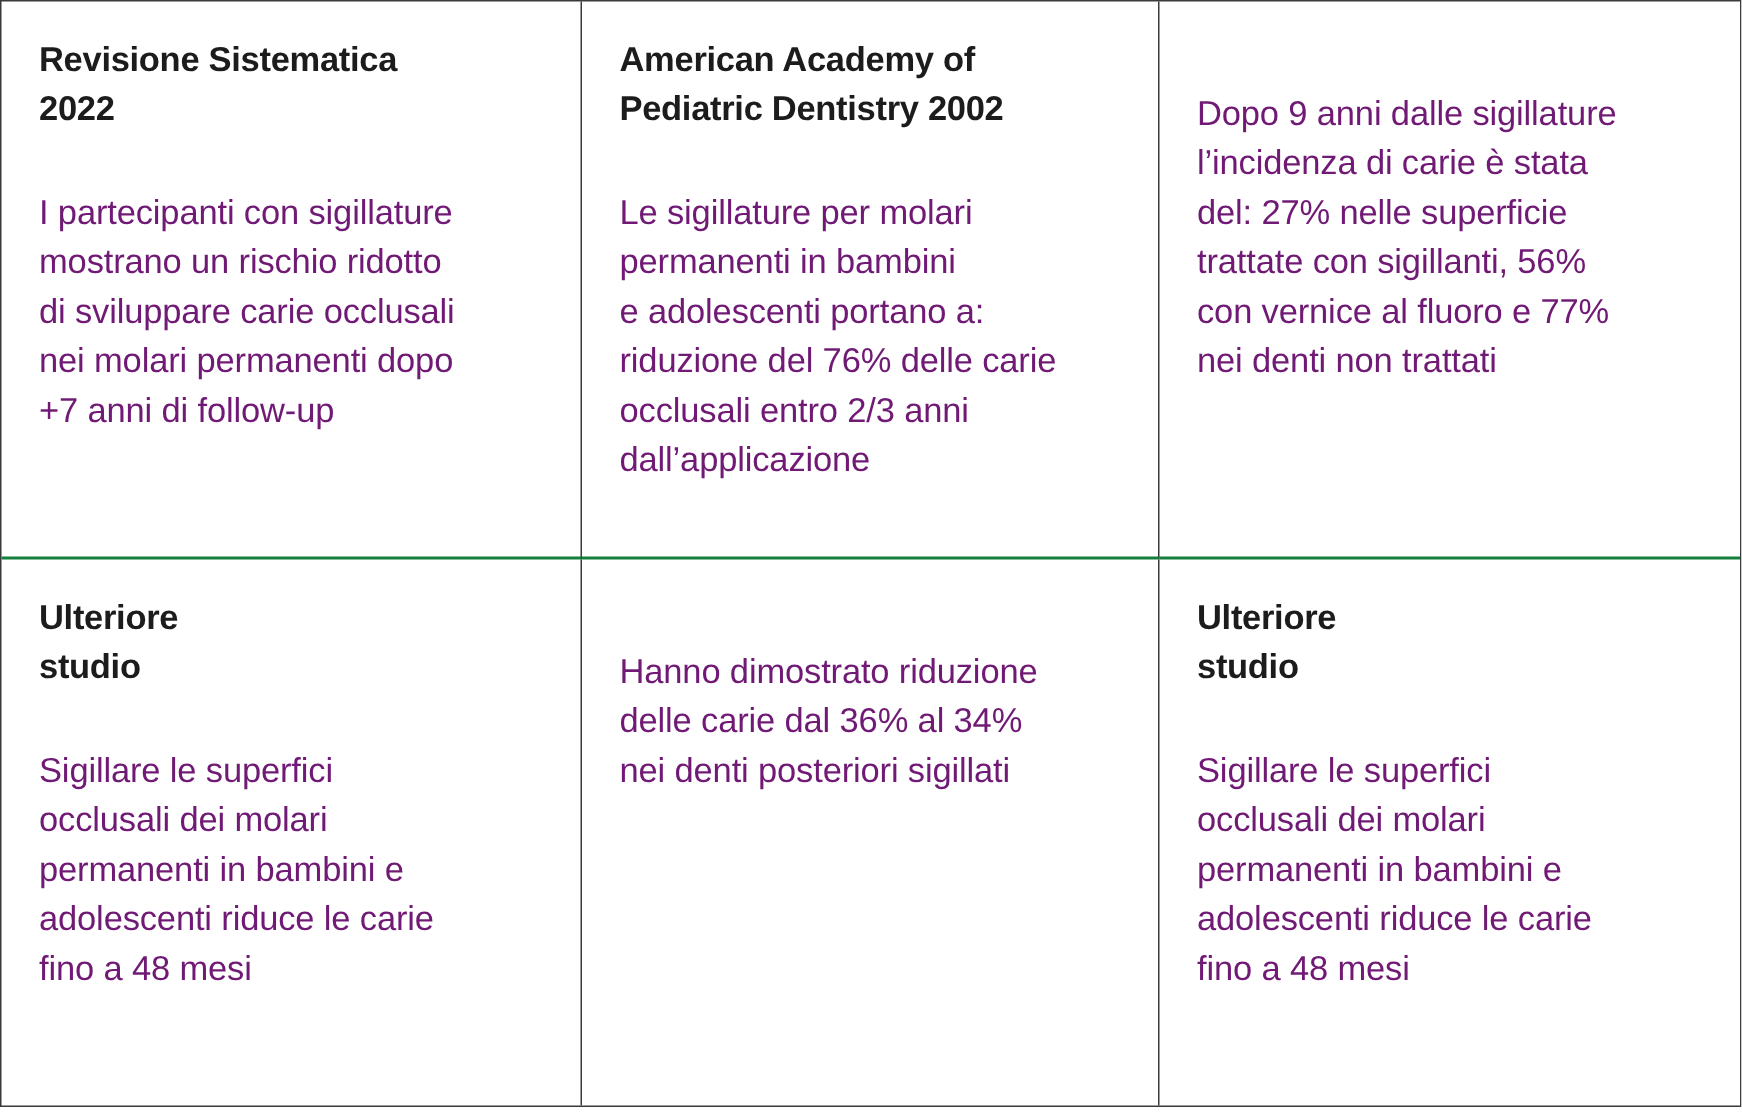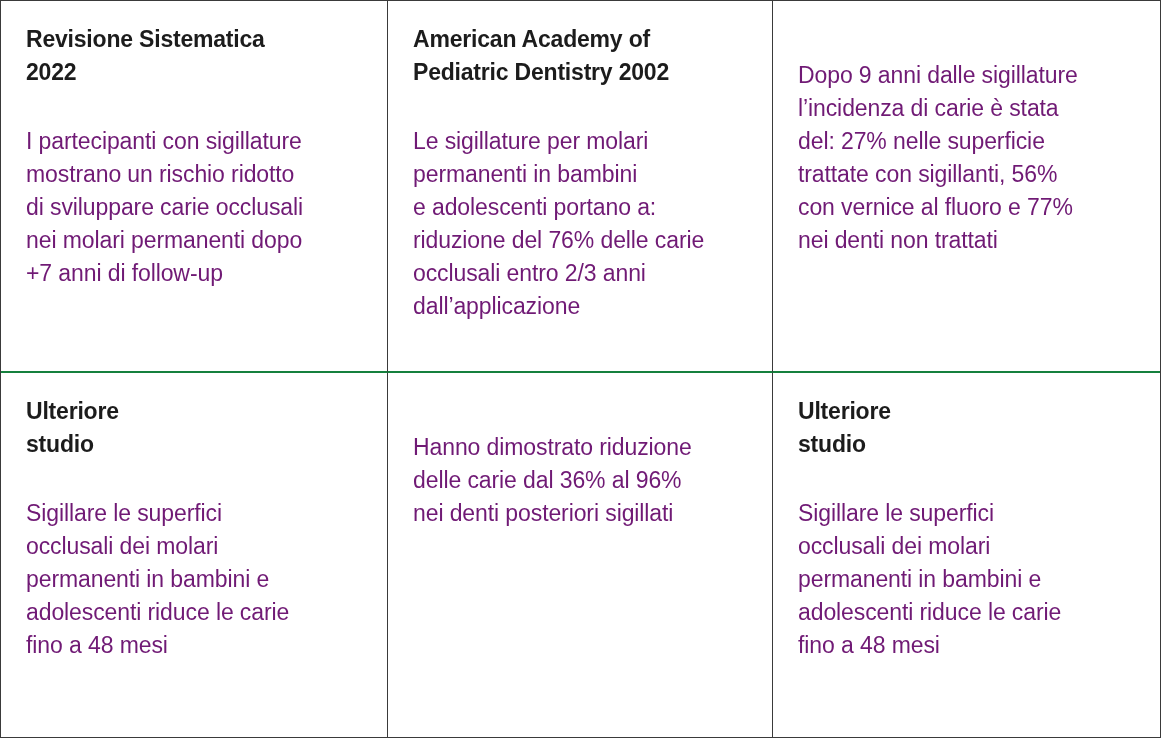--- a/index.html
+++ b/index.html
@@ -91,21 +91,21 @@
 studio</div>
       <div class="cell-body">Sigillare le superfici
 occlusali dei molari
 permanenti in bambini e
 adolescenti riduce le carie
 fino a 48 mesi</div>
     </div>
 
     <div class="cell">
       <div class="cell-body">Hanno dimostrato riduzione
-delle carie dal 36% al 96%
+delle carie dal 36% al 34%
 nei denti posteriori sigillati</div>
     </div>
 
     <div class="cell">
       <div class="cell-title">Ulteriore
 studio</div>
       <div class="cell-body">Sigillare le superfici
 occlusali dei molari
 permanenti in bambini e
 adolescenti riduce le carie

